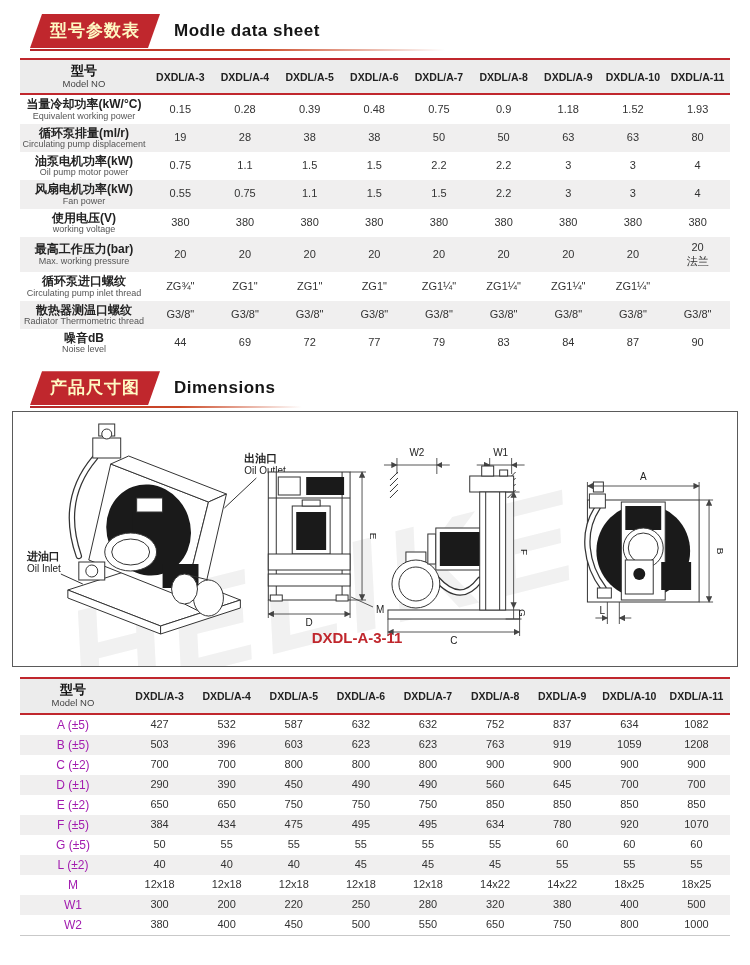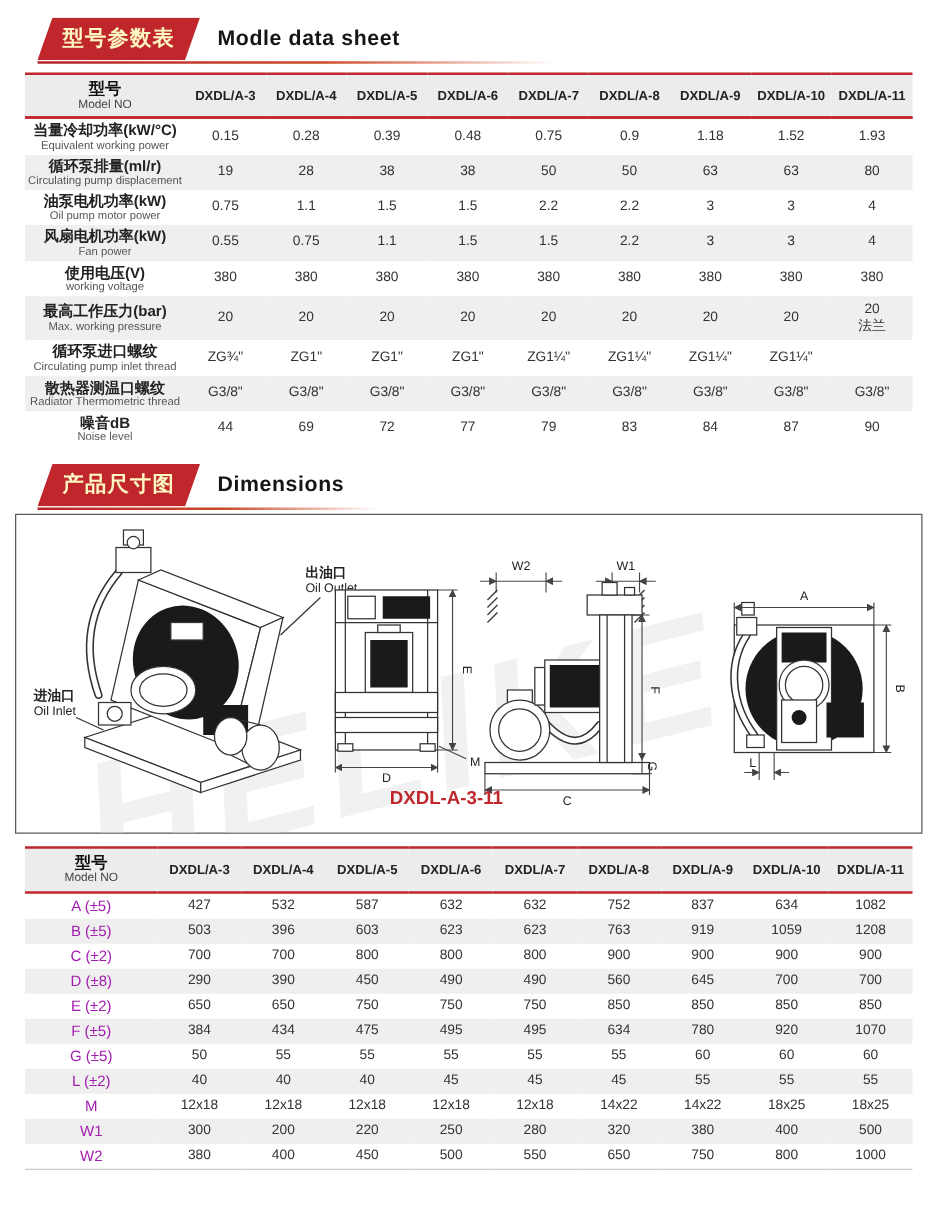--- a/index.html
+++ b/index.html
@@ -436,21 +436,21 @@
           <td>700</td>
           <td>800</td>
           <td>800</td>
           <td>800</td>
           <td>900</td>
           <td>900</td>
           <td>900</td>
           <td>900</td>
         </tr>
         <tr>
-          <th>D (±8)</th>
+          <th>D (±1)</th>
           <td>290</td>
           <td>390</td>
           <td>450</td>
           <td>490</td>
           <td>490</td>
           <td>560</td>
           <td>645</td>
           <td>700</td>
           <td>700</td>
         </tr>

